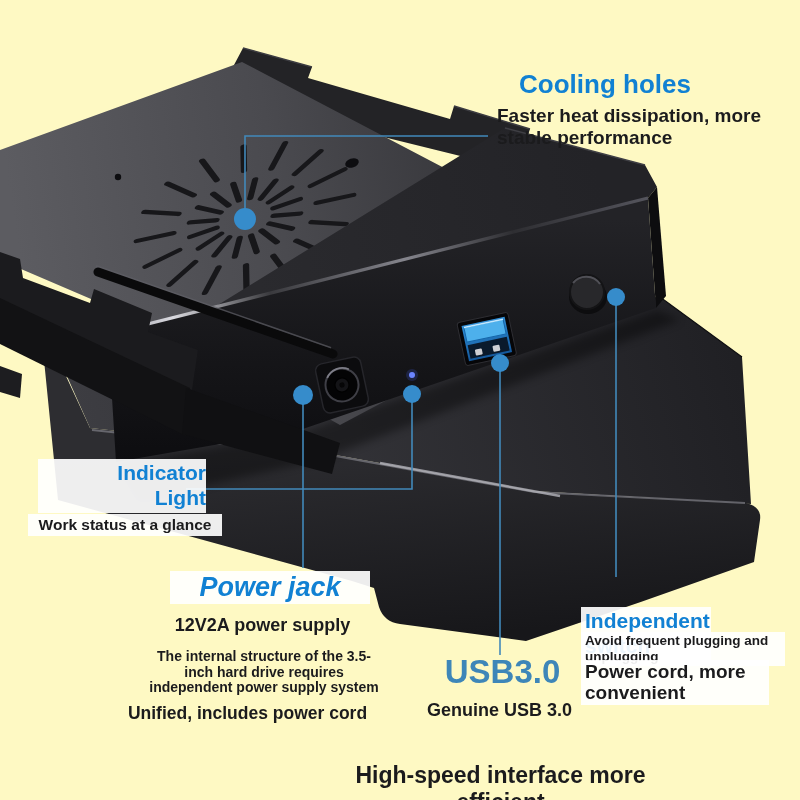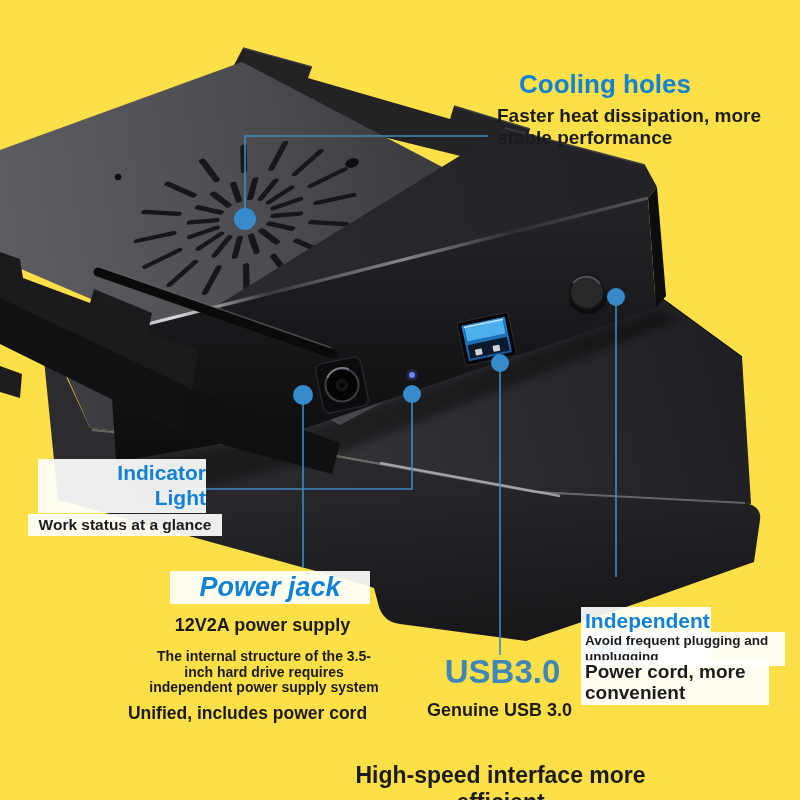--- a/index.html
+++ b/index.html
@@ -1,16 +1,16 @@
 <!DOCTYPE html>
 <html><head>
 <meta charset="utf-8">
 <style>
   html,body{margin:0;padding:0;background:#fff;}
-  .stage{position:relative;width:800px;height:800px;background:#fde047;overflow:hidden;
+  .stage{position:relative;width:800px;height:800px;background:#fef9c3;overflow:hidden;
          font-family:"Liberation Sans",sans-serif;}
   .stage svg{position:absolute;left:0;top:0;}
   .ann{position:absolute;font-weight:700;color:#1b1b1d;white-space:pre-line;}
   .blue{color:#1181d3;}
   .chip{background:rgba(255,255,255,0.92);}
   .ctr{text-align:center;}
   
   #cooling-title{left:500px;top:69px;width:210px;font-size:26px;}
   #cooling-body{left:497px;top:105px;width:265px;font-size:19px;line-height:1.14;}
   #indicator-title{left:38px;top:459px;width:168px;font-size:21px;line-height:1.18;padding:2px 0;text-align:right;}

